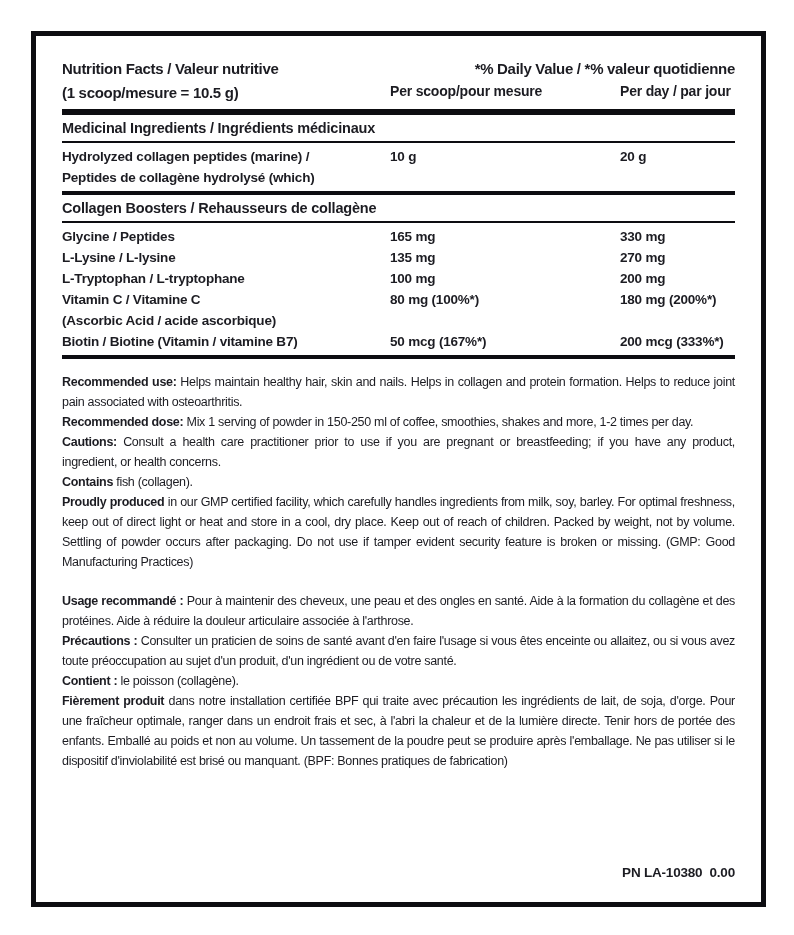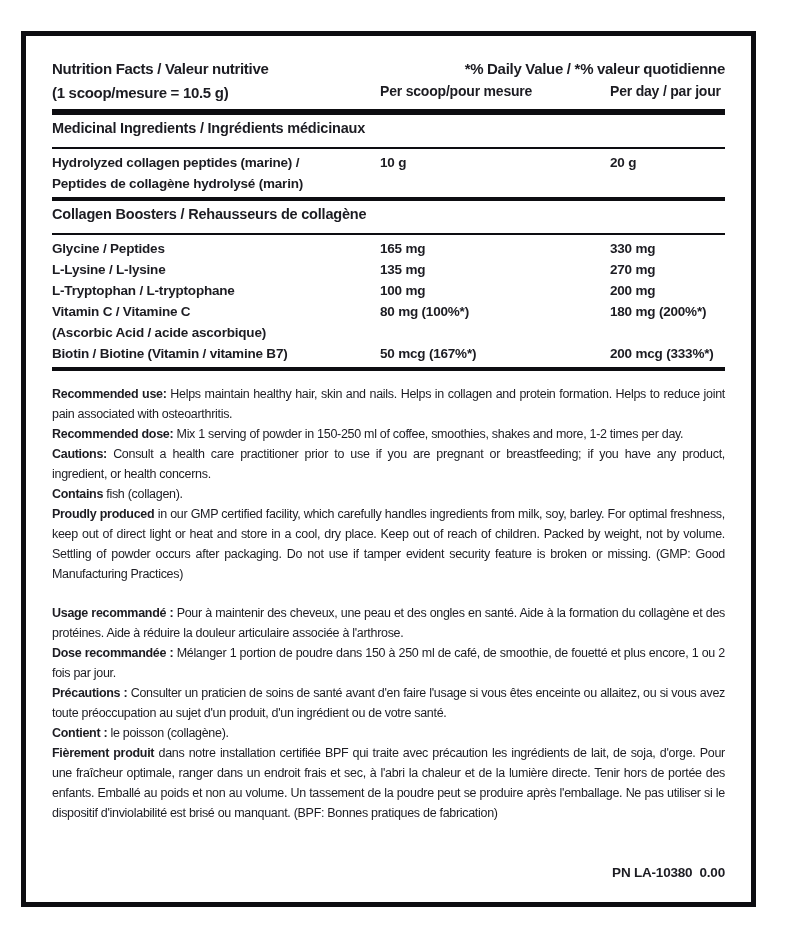--- a/index.html
+++ b/index.html
@@ -5,21 +5,21 @@
   html, body { margin: 0; padding: 0; }
   body {
     width: 794px; height: 935px;
     background: #ffffff;
     position: relative;
     font-family: "Liberation Sans", sans-serif;
     color: #1c1c22;
   }
   .label {
     position: absolute;
-    left: 21px; top: 31px;
+    left: 31px; top: 31px;
     width: 735px; height: 876px;
     box-sizing: border-box;
     border: 5px solid #0d0d11;
     padding: 24px 26px 0 26px;
     background: #ffffff;
   }
   
   .hdr-row1 {
     display: flex; justify-content: space-between; align-items: baseline;
     font-weight: bold; font-size: 15px; line-height: 17px; letter-spacing: -0.3px;
@@ -35,21 +35,21 @@
   .trow .c3 { position: absolute; left: 558px; top: 0; white-space: nowrap; }
   .hdr-row2 .c1 { font-size: 15px; letter-spacing: -0.3px; line-height: 17px; }
   .hdr-row2 .c2, .hdr-row2 .c3 { font-size: 14px; line-height: 17px; }
   .nm-line { display: block; }
   
   .rule2 { border: 0; border-top: 2.5px solid #0d0d11; height: 0; margin: 0; }
   .rule4 { border: 0; border-top: 4.5px solid #0d0d11; height: 0; margin: 0; }
   .r-after-hdr   { margin-top: 5px; }
   .section-hdr {
     font-weight: bold; font-size: 14.5px; line-height: 22px; letter-spacing: -0.2px;
-    margin-top: 2px; padding-bottom: 8px;
+    margin-top: 2px; padding-bottom: 2px;
   }
   .rows-block { margin-top: 3px; padding-bottom: 3px; }
   
   .para-block { margin-top: 13px; }
   .para-block.fr { margin-top: 19px; }
   .para {
     margin: 0;
     font-size: 12.5px; line-height: 20px; letter-spacing: -0.3px;
     text-align: justify;
     font-weight: 500;
@@ -81,21 +81,21 @@
 
 
   <hr class="rule4">
   <div class="section-hdr">Medicinal Ingredients / Ingrédients médicinaux</div>
   <hr class="rule2">
 
   <div class="rows-block">
     <div class="trow">
       <span class="c1">
         <span class="nm-line">Hydrolyzed collagen peptides (marine) /</span>
-        <span class="nm-line">Peptides de collagène hydrolysé (marin)</span>
+        <span class="nm-line">Peptides de collagène hydrolysé (which)</span>
       </span>
       <span class="c2">10 g</span>
       <span class="c3">20 g</span>
     </div>
   </div>
 
   <hr class="rule4">
   <div class="section-hdr">Collagen Boosters / Rehausseurs de collagène</div>
   <hr class="rule2">
 
@@ -135,21 +135,20 @@
   <div class="para-block">
     <p class="para"><b>Recommended use:</b> <span>Helps maintain healthy hair, skin and nails. Helps in collagen and protein formation. Helps to reduce joint pain associated with osteoarthritis.</span></p>
     <p class="para"><b>Recommended dose:</b> <span>Mix 1 serving of powder in 150-250 ml of coffee, smoothies, shakes and more, 1-2 times per day.</span></p>
     <p class="para"><b>Cautions:</b> <span>Consult a health care practitioner prior to use if you are pregnant or breastfeeding; if you have any product, ingredient, or health concerns.</span></p>
     <p class="para"><b>Contains</b> <span>fish (collagen).</span></p>
     <p class="para"><b>Proudly produced</b> <span>in our GMP certified facility, which carefully handles ingredients from milk, soy, barley. For optimal freshness, keep out of direct light or heat and store in a cool, dry place. Keep out of reach of children. Packed by weight, not by volume. Settling of powder occurs after packaging. Do not use if tamper evident security feature is broken or missing. (GMP: Good Manufacturing Practices)</span></p>
   </div>
 
   <div class="para-block fr">
     <p class="para"><b>Usage recommandé :</b> <span>Pour à maintenir des cheveux, une peau et des ongles en santé. Aide à la formation du collagène et des protéines. Aide à réduire la douleur articulaire associée à l'arthrose.</span></p>
-    <p class="para"><b>Dose recommandée :</b> <span>Mélanger 1 portion de poudre dans 150 à 250 ml de café, de smoothie, de fouetté et plus encore, 1 ou 2 fois par jour.</span></p>
     <p class="para"><b>Précautions :</b> <span>Consulter un praticien de soins de santé avant d'en faire l'usage si vous êtes enceinte ou allaitez, ou si vous avez toute préoccupation au sujet d'un produit, d'un ingrédient ou de votre santé.</span></p>
     <p class="para"><b>Contient :</b> <span>le poisson (collagène).</span></p>
     <p class="para"><b>Fièrement produit</b> <span>dans notre installation certifiée BPF qui traite avec précaution les ingrédients de lait, de soja, d'orge. Pour une fraîcheur optimale, ranger dans un endroit frais et sec, à l'abri la chaleur et de la lumière directe. Tenir hors de portée des enfants. Emballé au poids et non au volume. Un tassement de la poudre peut se produire après l'emballage. Ne pas utiliser si le dispositif d'inviolabilité est brisé ou manquant. (BPF: Bonnes pratiques de fabrication)</span></p>
   </div>
 
   <div class="footer">PN LA-10380  0.00</div>
 
 </div>
 
 </body></html>

